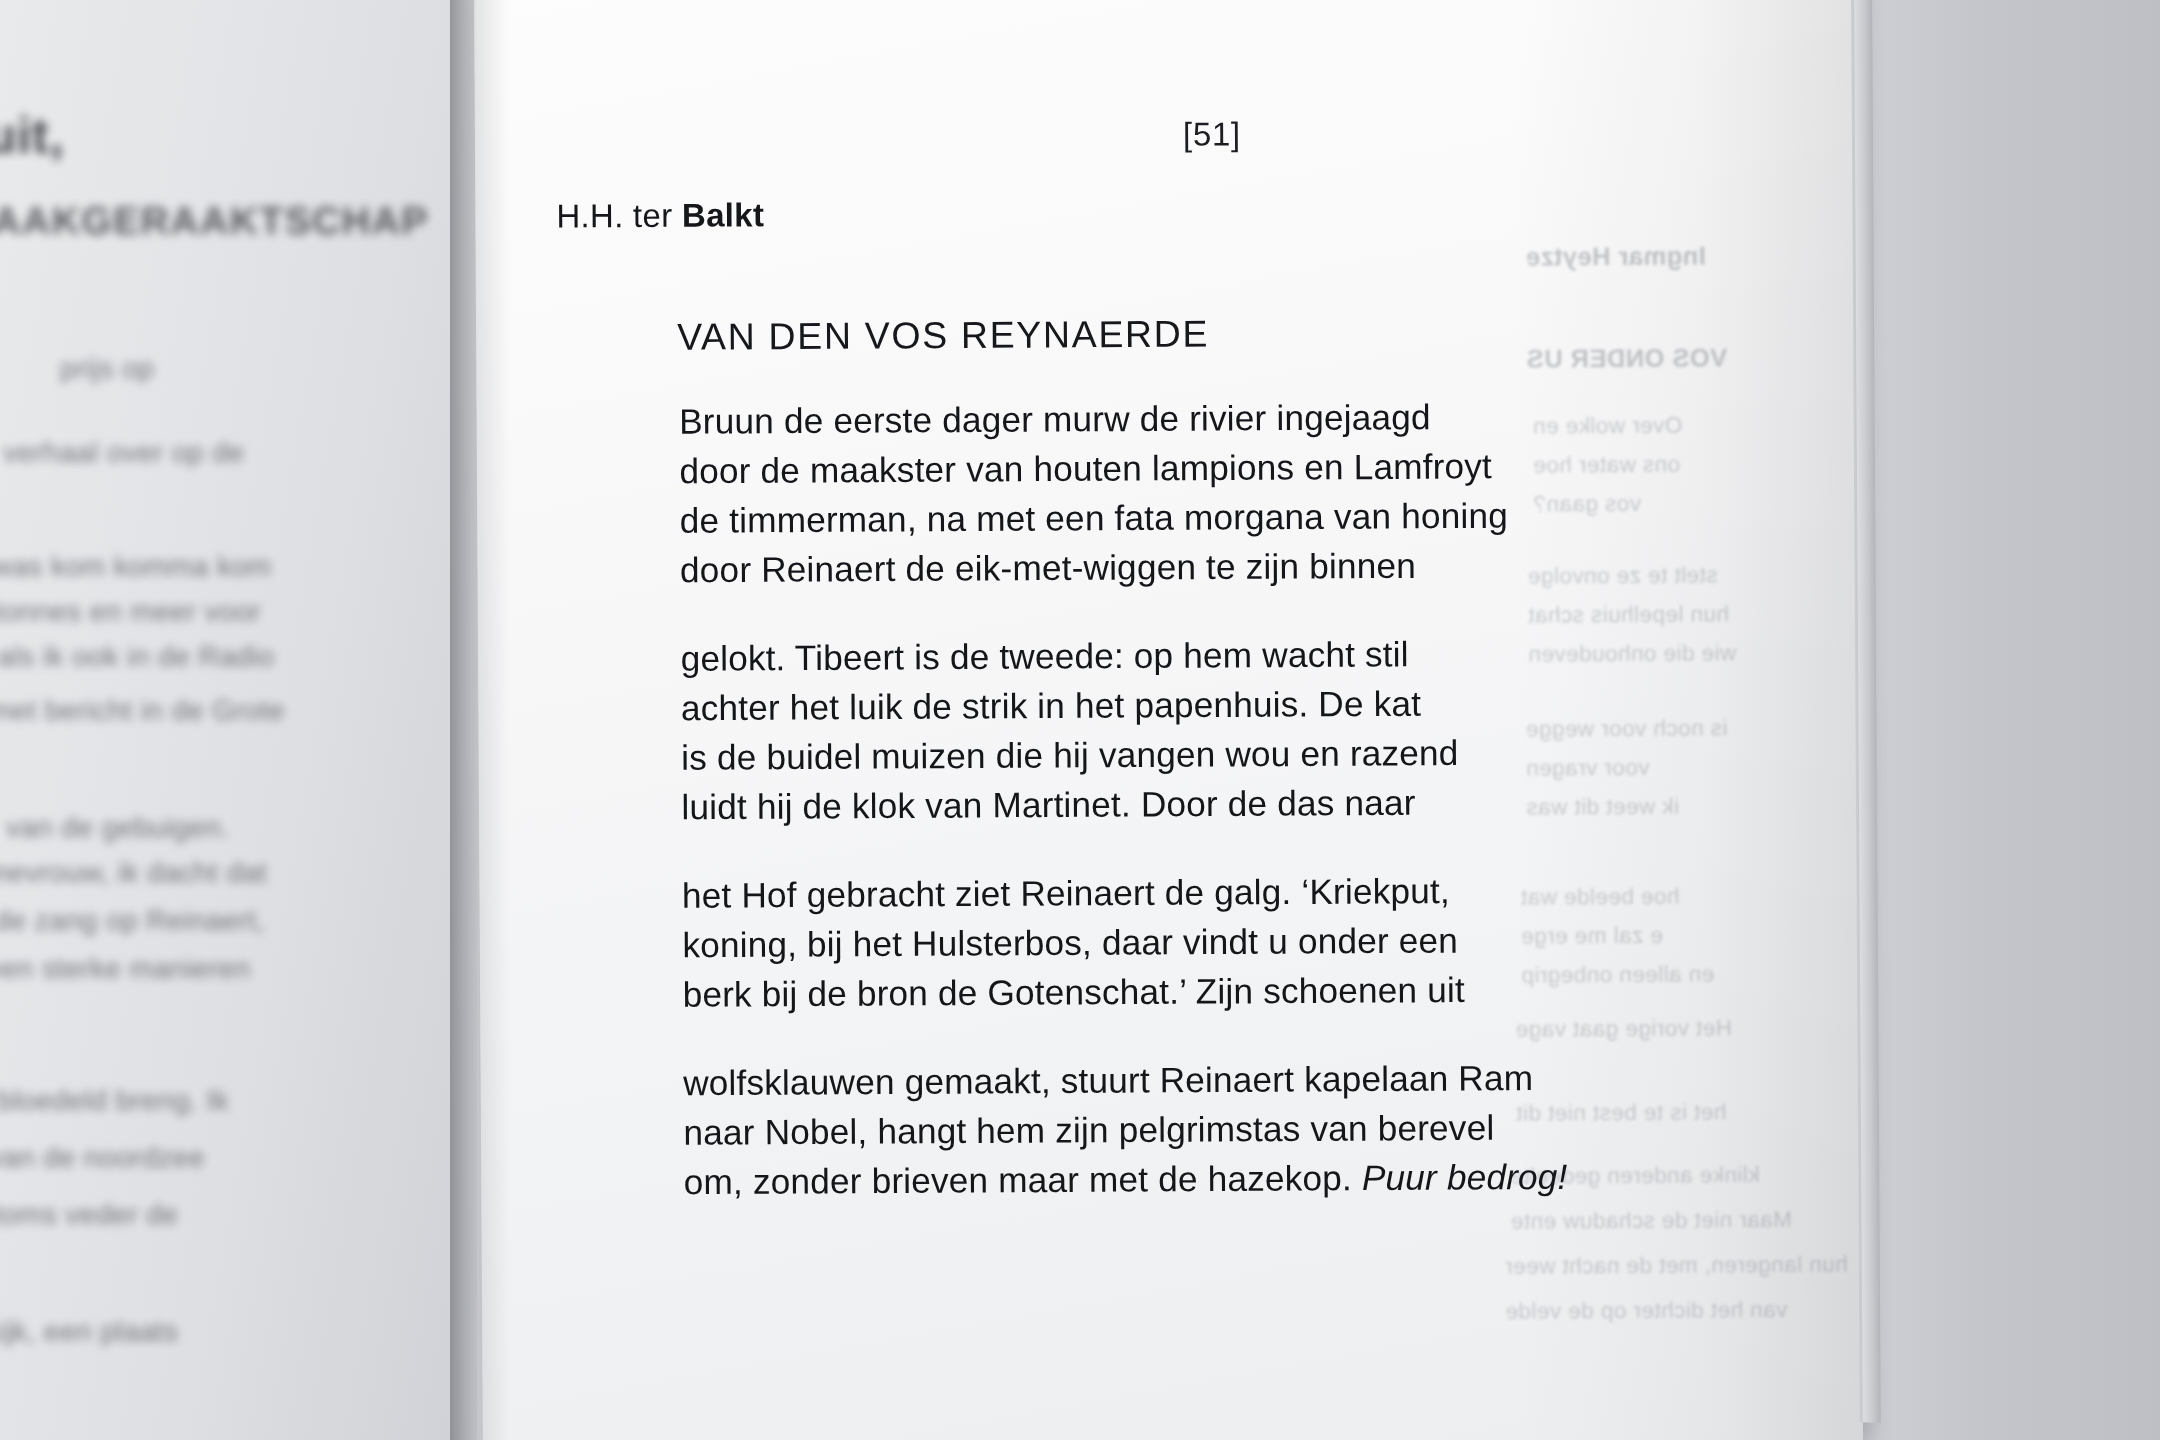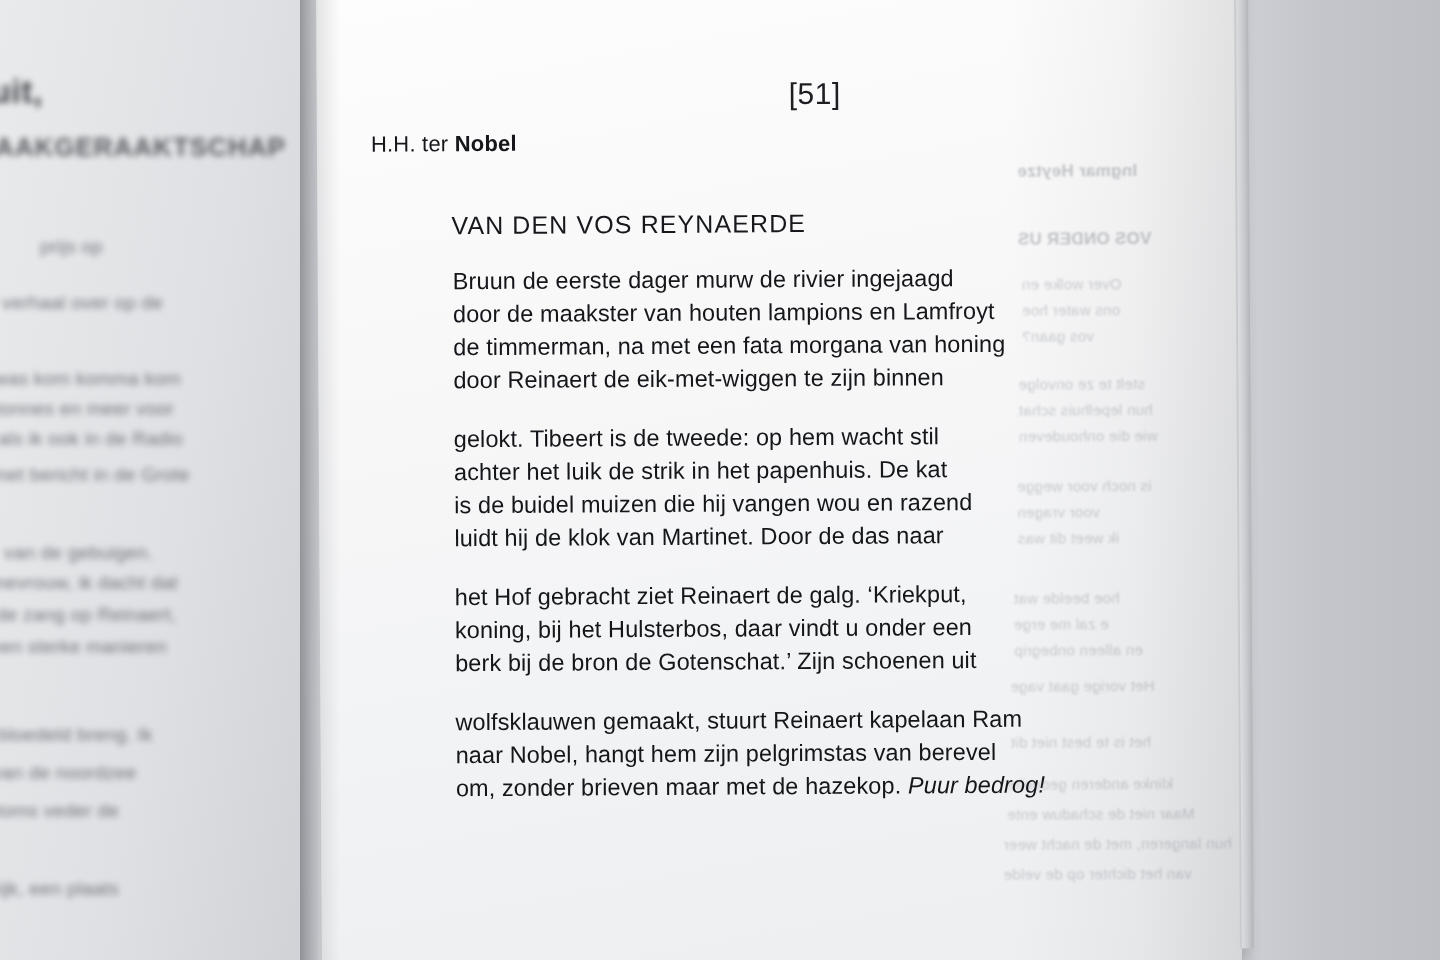--- a/index.html
+++ b/index.html
@@ -106,21 +106,21 @@
   .ghost-head {
     font-weight: bold;
     font-size: 17px;
     color: #8e9197;
   }
 
   .folio {
     position: absolute;
     left: 472px;
     top: 86px;
-    font-size: 30px;
+    font-size: 22px;
     color: #1c1e22;
     letter-spacing: .5px;
   }
   .author {
     position: absolute;
     left: 54px;
     top: 138px;
     font-size: 22px;
     color: #15171b;
     letter-spacing: .2px;
@@ -224,21 +224,21 @@
     <div class="ghost" style="left:694px; top:652px;">en alleen onbegrip</div>
     <div class="ghost" style="left:690px; top:688px;">Het vorige gaat vage</div>
     <div class="ghost" style="left:690px; top:744px;">het is te best niet dit</div>
     <div class="ghost" style="left:686px; top:786px;">klinke anderen gedeelte</div>
     <div class="ghost" style="left:686px; top:816px;">Maar niet de schaduw ente</div>
     <div class="ghost" style="left:682px; top:846px;">hun langeren, met de nacht weer</div>
     <div class="ghost" style="left:682px; top:876px;">van het dichter op de velde</div>
 
     <div class="folio">[51]</div>
 
-    <div class="author"><span><span class="thin">H.H. ter </span><b>Nobel</b></span></div>
+    <div class="author"><span><span class="thin">H.H. ter </span><b>Balkt</b></span></div>
 
     <div class="poem-title">VAN DEN VOS REYNAERDE</div>
 
     <div class="stanzas">
       <div class="stanza">
         <div class="line">Bruun de eerste dager murw de rivier ingejaagd</div>
         <div class="line">door de maakster van houten lampions en Lamfroyt</div>
         <div class="line">de timmerman, na met een fata morgana van honing</div>
         <div class="line">door Reinaert de eik-met-wiggen te zijn binnen</div>
       </div>

